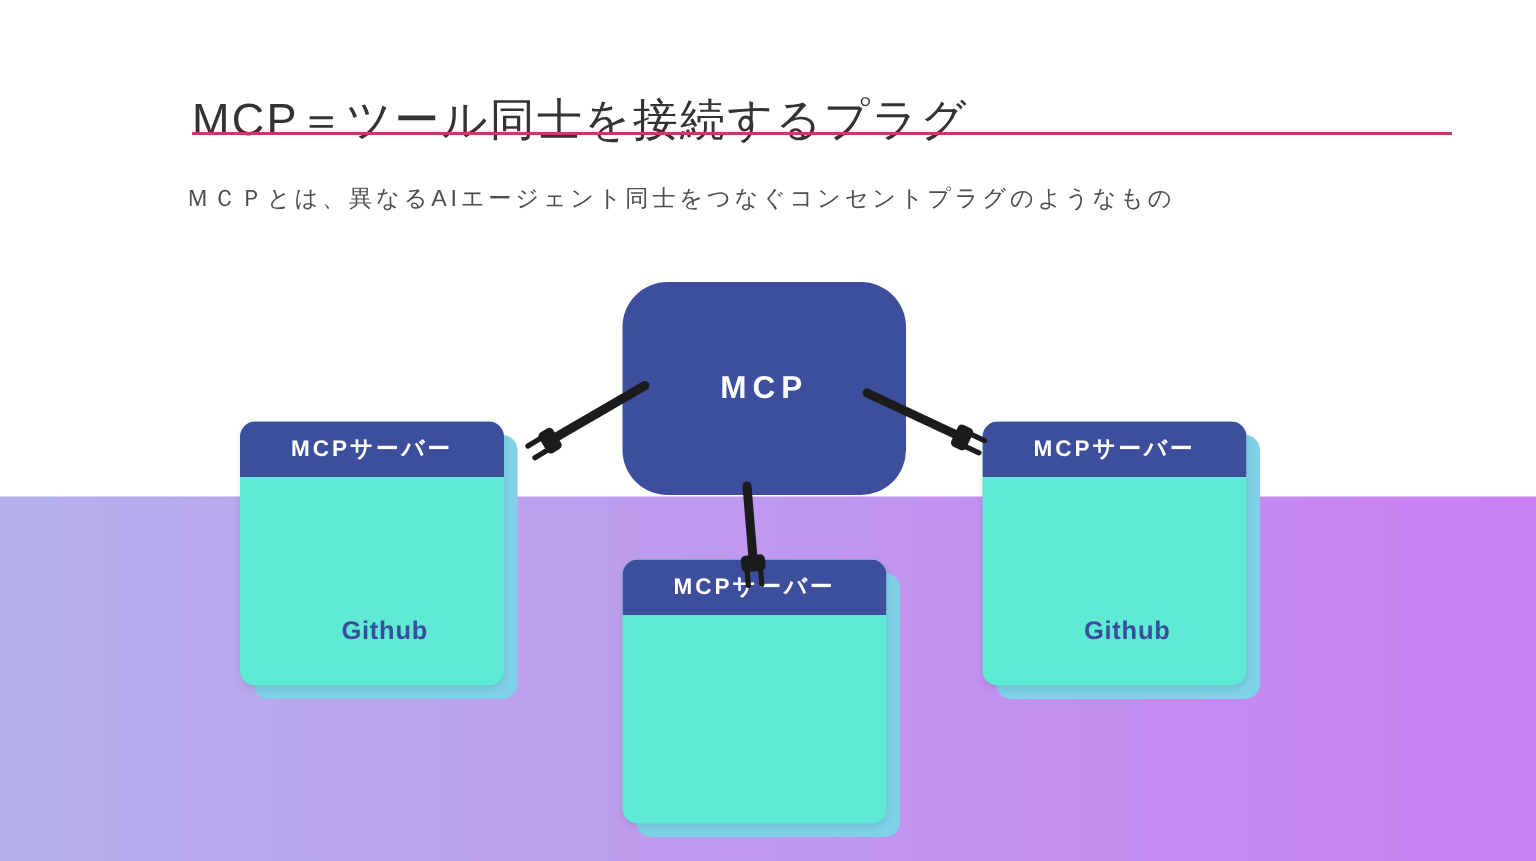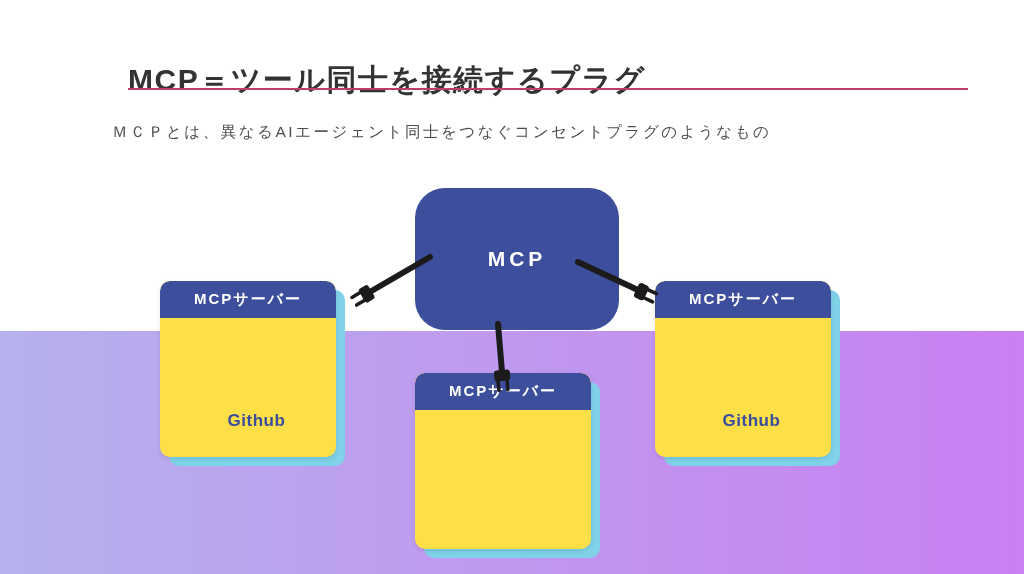--- a/index.html
+++ b/index.html
@@ -10,46 +10,46 @@
   }
   .stage{position:absolute;inset:0;}
 
   .bg-band{
     position:absolute;left:0;right:0;top:331px;bottom:0;z-index:0;
     background:linear-gradient(90deg,var(--bg-purple-left,#b6b1ed),var(--bg-purple-right,#c980f2));
   }
 
   .title{
     position:absolute;left:128px;top:40px;z-index:3;
-    font-size:30px;font-weight:700;color:#333333;letter-spacing:1.5px;white-space:nowrap;
+    font-size:30px;font-weight:400;color:#333333;letter-spacing:1.5px;white-space:nowrap;
   }
   .title-rule{
     position:absolute;left:128px;top:88px;width:840px;height:2px;z-index:3;
     background:var(--underline,#c23c68);
   }
   .subtitle{
-    position:absolute;left:112px;top:106px;z-index:3;
+    position:absolute;left:124px;top:106px;z-index:3;
     font-size:15.5px;color:#4d4d4d;letter-spacing:2.5px;white-space:nowrap;
   }
 
   .client{
-    position:absolute;left:415px;top:188px;width:204px;height:142px;z-index:1;
+    position:absolute;left:415px;top:188px;width:189px;height:142px;z-index:1;
     border-radius:30px;background:var(--indigo,#3d4e9d);color:#ffffff;
     display:flex;flex-direction:row;align-items:center;justify-content:center;gap:9px;
     font-weight:700;font-size:21px;letter-spacing:4px;text-align:left;
   }
 
   .card{position:absolute;width:176px;height:176px;z-index:1;}
   .card .card-shadow{
     position:absolute;left:9px;top:9px;width:176px;height:176px;border-radius:10px;
     background:var(--shadow-blue,#7fd2e8);
   }
   .card .card-body{
     position:absolute;left:0;top:0;width:176px;height:176px;border-radius:10px;
-    background:#fde047;overflow:hidden;box-shadow:0 2px 5px rgba(0,0,0,0.10);
+    background:#5eead4;overflow:hidden;box-shadow:0 2px 5px rgba(0,0,0,0.10);
   }
   .card .card-header{
     height:37px;background:var(--indigo,#3d4e9d);color:#ffffff;
     display:flex;align-items:center;justify-content:center;
     font-weight:700;font-size:15px;letter-spacing:2px;
     border-radius:10px 10px 0 0;
   }
   .card .card-name{
     position:absolute;left:17px;right:0;bottom:26px;text-align:center;
     font-size:17px;font-weight:700;color:var(--name-indigo,#3a4d9e);letter-spacing:0.5px;

